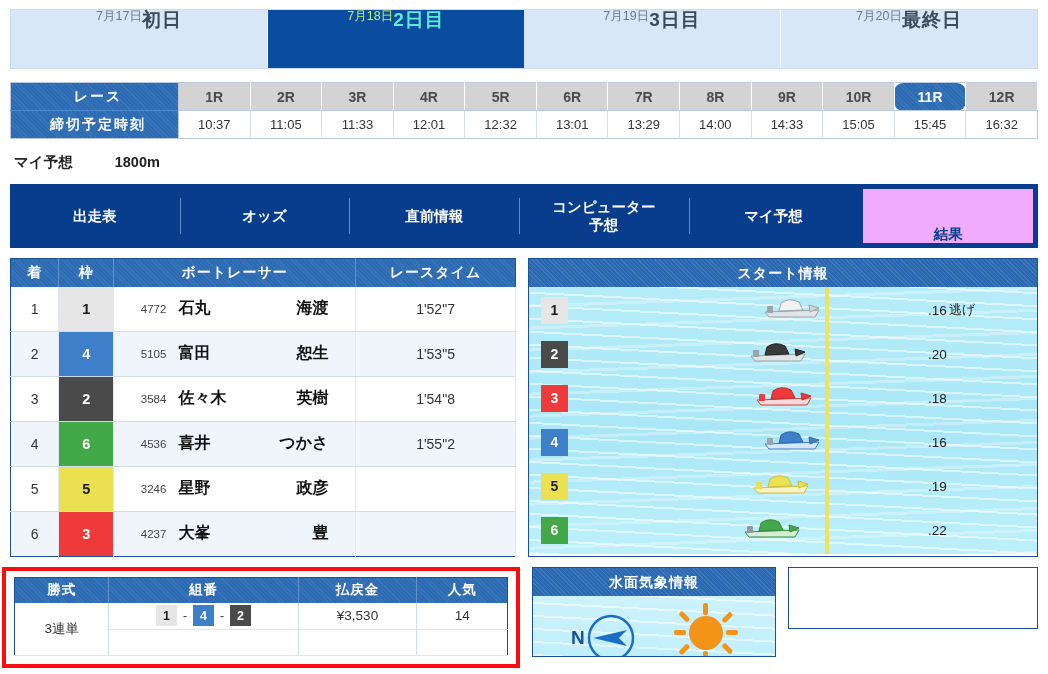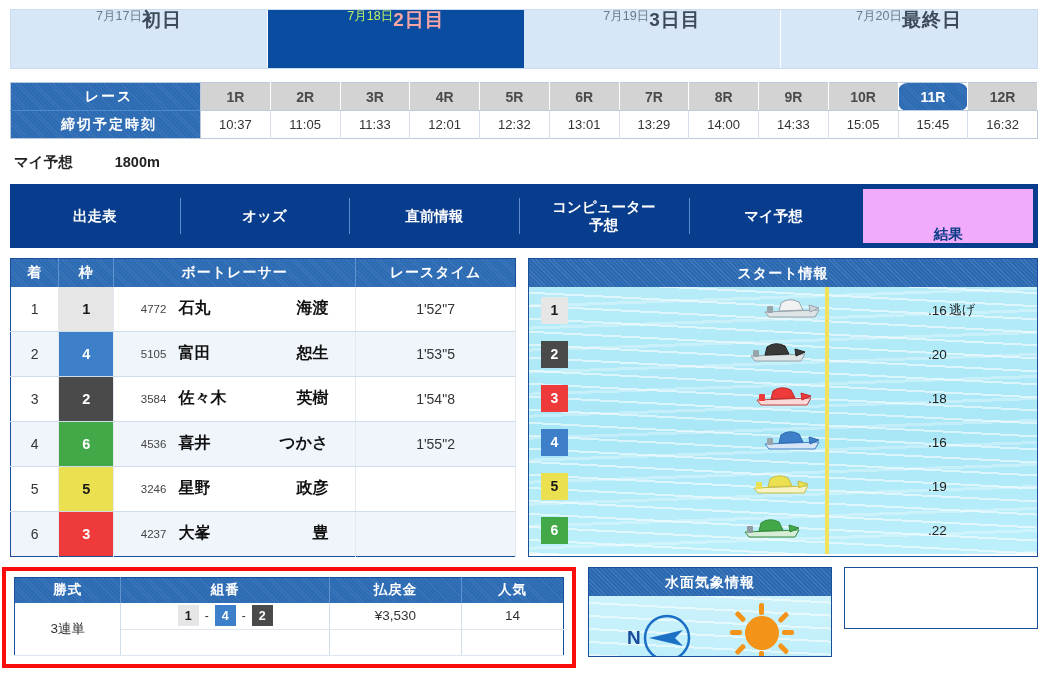--- a/index.html
+++ b/index.html
@@ -25,33 +25,33 @@
     display: flex; 
     align-items: flex-start; justify-content: center;
     line-height: 1.05;
     cursor: pointer;
   }
   .day-tab:last-child { border-right: none; }
   .day-tab .d-date { font-size: 12.5px; color: #6a7a8a; padding-bottom: 2px; }
   .day-tab .d-name { font-size: 19px; font-weight: bold; color: #3c4a59; letter-spacing: 1px; }
   .day-tab.active { background: #0a4da0; border-right: none; }
   .day-tab.active .d-date { color: #bef264; }
-  .day-tab.active .d-name { color: #fca5a5; }
+  .day-tab.active .d-name { color: #5eead4; }
 
   
   .race-grid {
     margin: 13px 10px 0 10px;
     border: 1px solid #b9cade;
     border-collapse: collapse;
     width: calc(100% - 20px);
     table-layout: fixed;
   }
   .race-grid td { height: 28px; text-align: center; vertical-align: middle; }
   .rg-label {
-    width: 190px;
+    width: 168px;
     background:
       repeating-linear-gradient(45deg, rgba(255,255,255,.10) 0 1px, rgba(0,0,0,0) 1px 3px),
       #2a69b2;
     color: #fff; font-weight: bold; font-size: 14px;
     letter-spacing: 2px;
     border-right: 1px solid #b9cade;
     padding-left: 7px;
   }
   .rg-label.row2 { border-top: 1px solid #4d8bd0; }
   .rg-rnum {
@@ -197,21 +197,21 @@
     position: absolute; left: 399px; font-size: 13.5px; color: #222;
   }
   .st-kimarite { position: absolute; left: 420px; font-size: 13px; color: #222; }
 
   
   .bottom {
     margin: 10px 10px 0 10px;
     display: flex; gap: 12px; align-items: flex-start;
   }
   .payout-outer {
-    width: 574px;
+    width: 518px;
     border: 4px solid #fb0d0d;
     padding: 6px 8px 8px 8px;
     background: #fff;
     margin-left: -8px;
   }
   table.payout { width: 100%; border-collapse: collapse; border: 1px solid #1a4f9c; }
   table.payout th {
     height: 26px; color: #fff; font-size: 13.5px; font-weight: bold; letter-spacing: 1px;
     background:
       repeating-linear-gradient(45deg, rgba(255,255,255,.10) 0 1px, rgba(0,0,0,0) 1px 3px),

